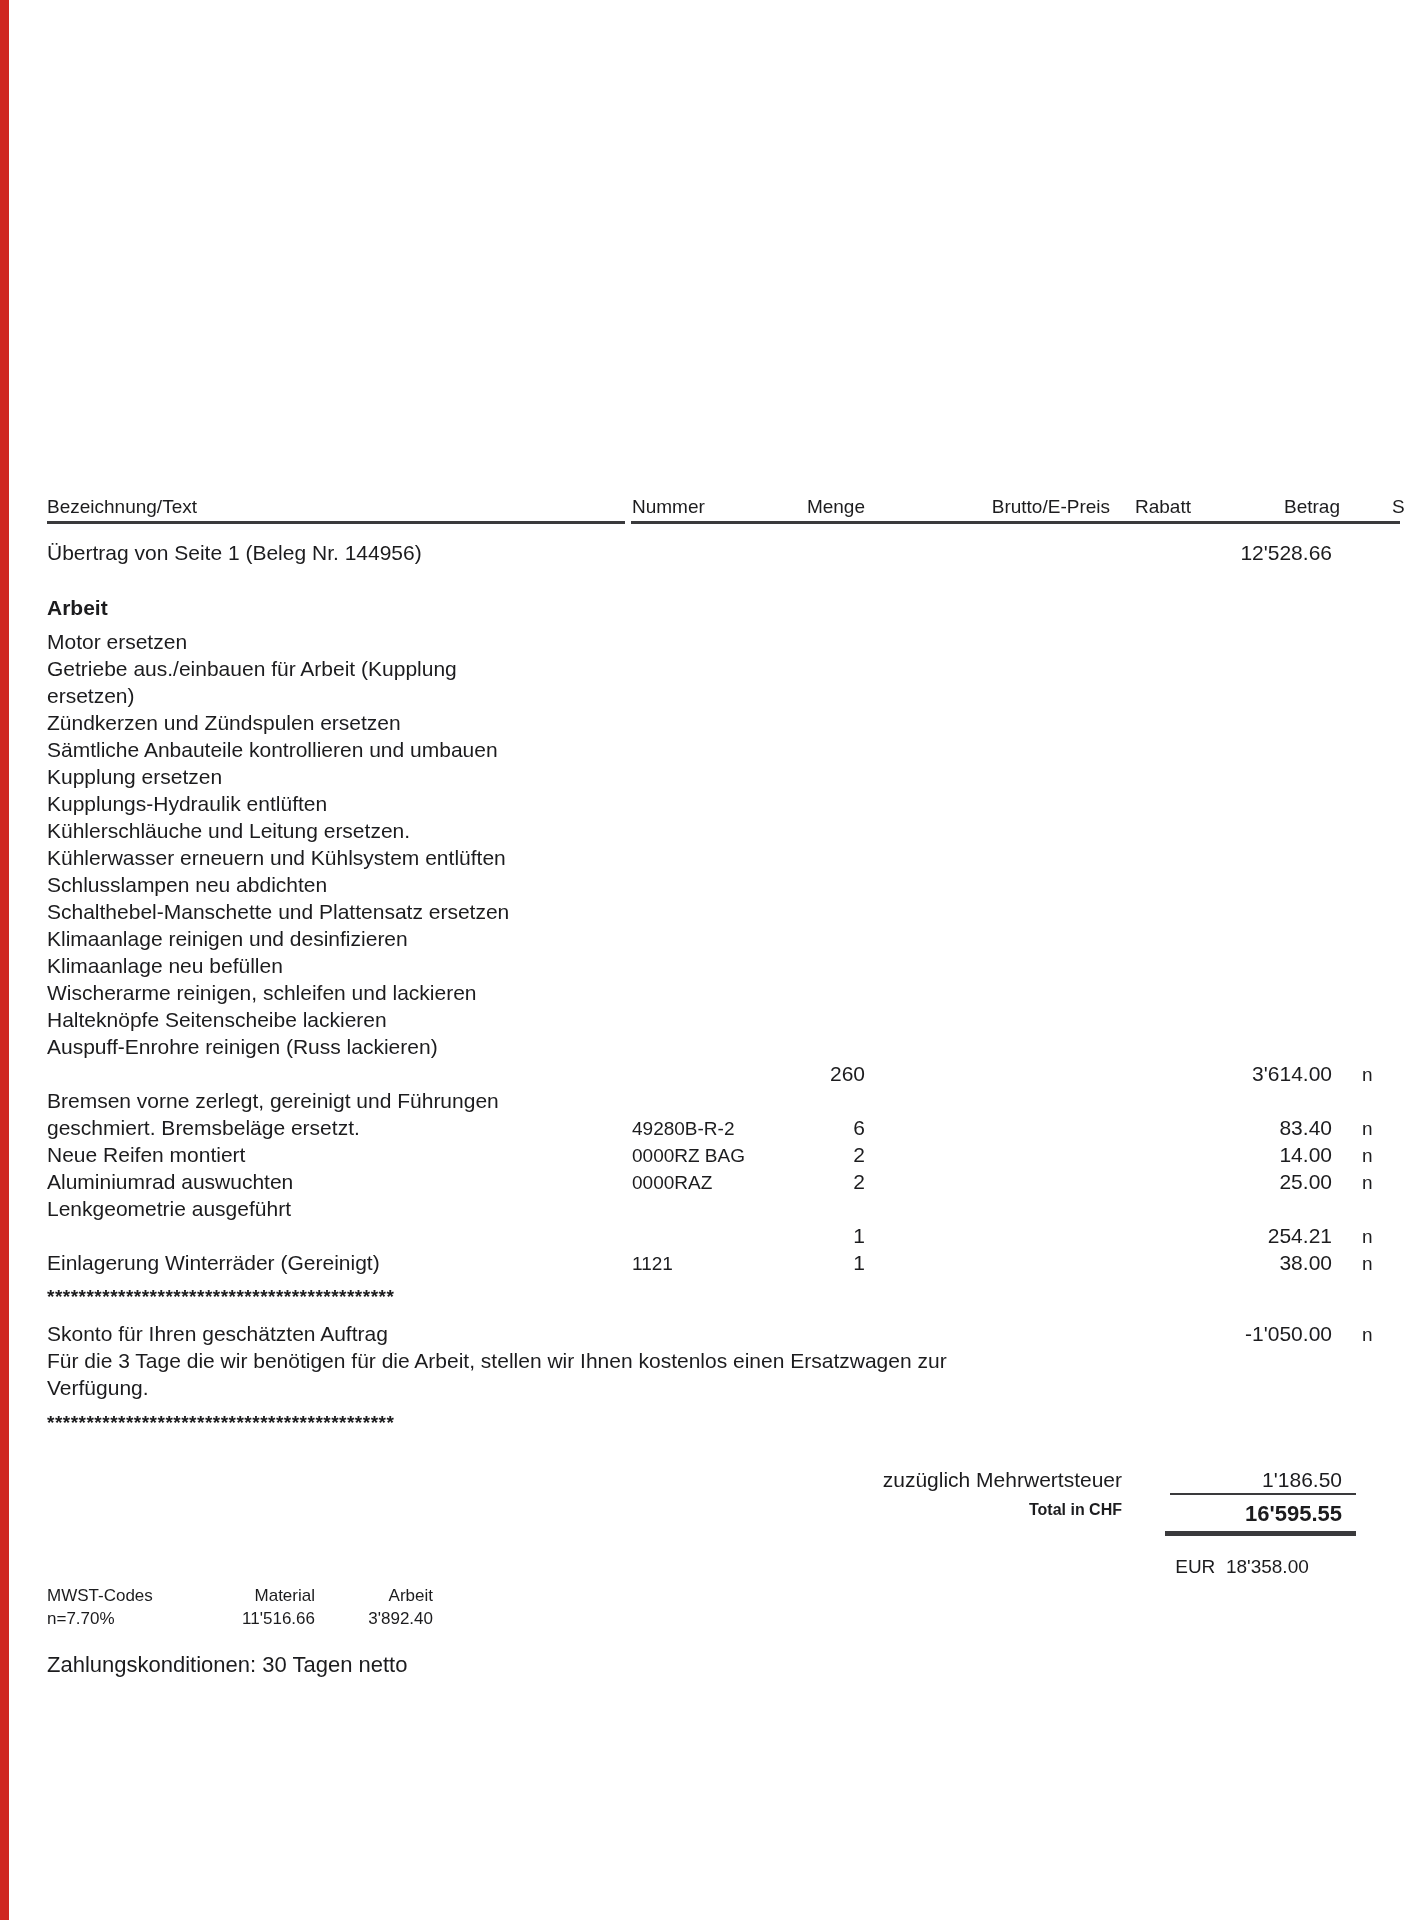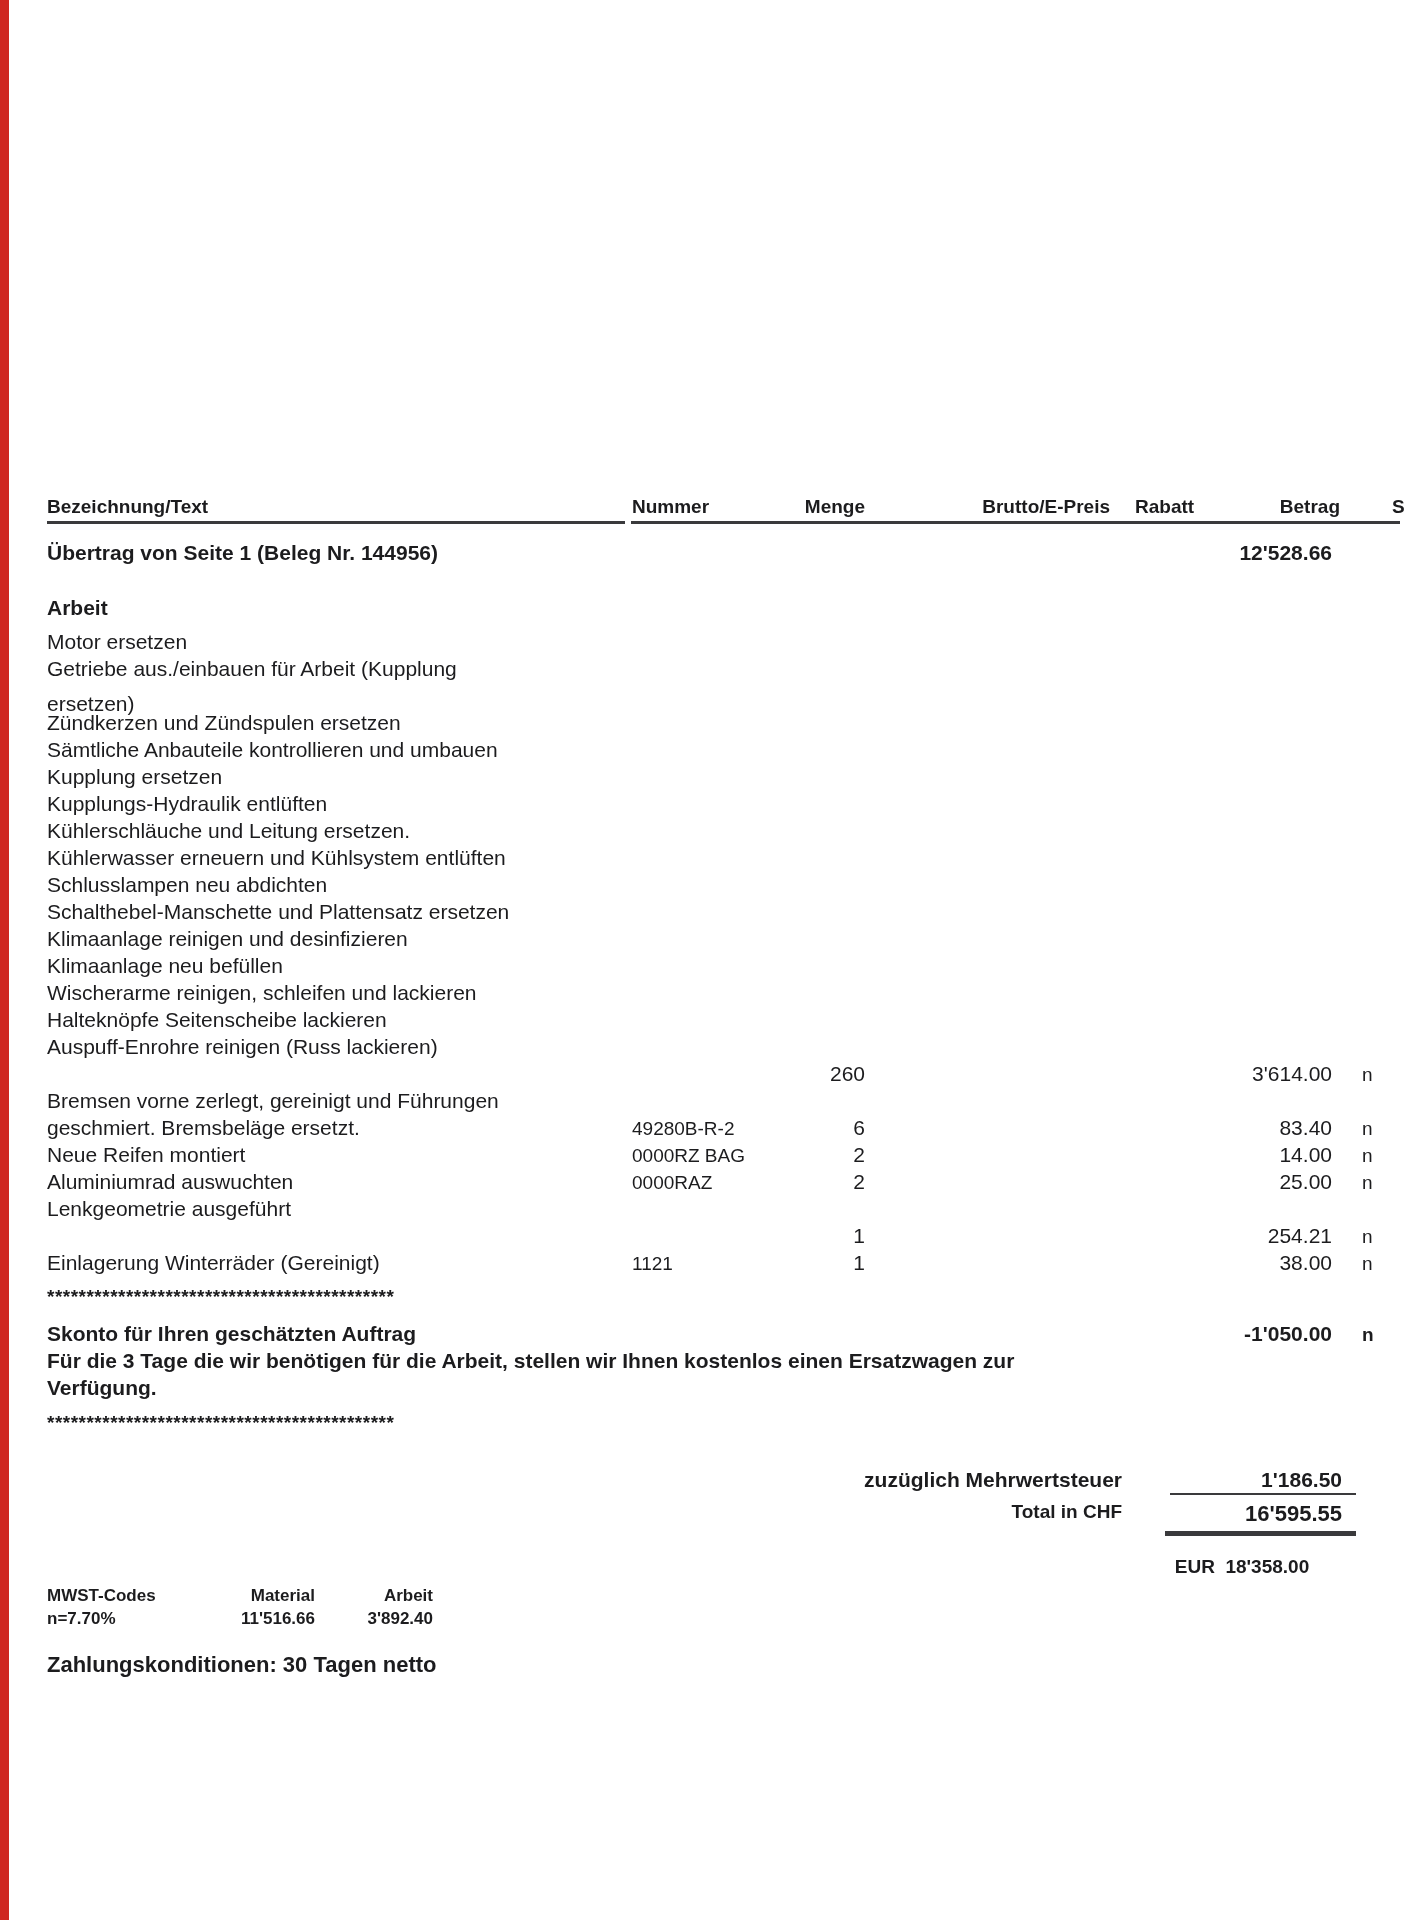--- a/index.html
+++ b/index.html
@@ -2,21 +2,21 @@
 <html><head>
 <meta charset="utf-8">
 <style>
   html,body{margin:0;padding:0;background:#ffffff;}
   .page{
     position:relative;width:1406px;height:1920px;background:#ffffff;overflow:hidden;
     font-family:"Liberation Sans","DejaVu Sans",sans-serif;color:#1c1c1e;
   }
   .redbar{position:absolute;left:0;top:0;width:9px;height:100%;}
   .content{position:absolute;left:47px;top:0;width:1356px;height:100%;}
-  .abs{position:absolute;font-weight:bold;}
+  .abs{position:absolute;}
   .hdr{font-size:19px;white-space:nowrap;}
   .body-txt{font-size:21px;white-space:nowrap;}
   .small-txt{font-size:17px;white-space:nowrap;}
   .bold{font-weight:bold;}
   .row{position:absolute;left:0;width:1356px;height:27px;}
   .cell-text{position:absolute;left:0;top:0;font-size:21px;white-space:nowrap;}
   .cell-nummer{position:absolute;left:585px;top:2px;font-size:19px;white-space:nowrap;}
   .cell-menge{position:absolute;left:700px;width:118px;top:0;font-size:21px;text-align:right;}
   .cell-betrag{position:absolute;left:1085px;width:200px;top:0;font-size:21px;text-align:right;}
   .cell-s{position:absolute;left:1315px;width:34px;top:2px;font-size:19px;}
@@ -56,21 +56,21 @@
     <span class="cell-betrag"></span>
     <span class="cell-s"></span>
   </div>
         <div class="row" style="top: 657px;">
     <span class="cell-text">Getriebe aus./einbauen für Arbeit (Kupplung</span>
     <span class="cell-nummer"></span>
     <span class="cell-menge"></span>
     <span class="cell-betrag"></span>
     <span class="cell-s"></span>
   </div>
-        <div class="row" style="top: 684px; margin-top: 8px;">
+        <div class="row" style="top: 684px;">
     <span class="cell-text">ersetzen)</span>
     <span class="cell-nummer"></span>
     <span class="cell-menge"></span>
     <span class="cell-betrag"></span>
     <span class="cell-s"></span>
   </div>
         <div class="row" style="top: 711px;">
     <span class="cell-text">Zündkerzen und Zündspulen ersetzen</span>
     <span class="cell-nummer"></span>
     <span class="cell-menge"></span>
@@ -223,21 +223,21 @@
     <div class="abs body-txt right200" style="left:1085px;top:1322px;">-1'050.00</div>
     <div class="abs hdr" style="left:1315px;top:1324px;">n</div>
     <div class="abs body-txt" style="left:0;top:1349px;">Für die 3 Tage die wir benötigen für die Arbeit, stellen wir Ihnen kostenlos einen Ersatzwagen zur</div>
     <div class="abs body-txt" style="left:0;top:1376px;">Verfügung.</div>
     <div class="abs ast" style="left:0;top:1412px;">********************************************</div>
 
     <div class="abs body-txt" style="left:775px;top:1468px;width:300px;text-align:right;">zuzüglich Mehrwertsteuer</div>
     <div class="abs body-txt right200" style="left:1095px;top:1468px;">1'186.50</div>
     <div class="rule" style="left:1123px;top:1493px;width:186px;height:2px;"></div>
 
-    <div class="abs bold" style="left:775px;top:1501px;width:300px;text-align:right;font-size:19px;">Total in CHF</div>
+    <div class="abs bold" style="left:775px;top:1501px;width:300px;text-align:right;font-size:16px;">Total in CHF</div>
     <div class="abs bold" style="left:1095px;top:1501px;width:200px;text-align:right;font-size:22px;">16'595.55</div>
     <div class="rule" style="left:1118px;top:1531px;width:191px;height:5px;"></div>
 
     <div class="abs hdr" style="left:1095px;top:1556px;width:200px;text-align:center;">
       <span>EUR</span>&nbsp;&nbsp;<span>18'358.00</span>
     </div>
 
     <div class="abs small-txt" style="left:0;top:1586px;">MWST-Codes</div>
     <div class="abs small-txt right200" style="left:68px;top:1586px;">Material</div>
     <div class="abs small-txt right200" style="left:186px;top:1586px;">Arbeit</div>

